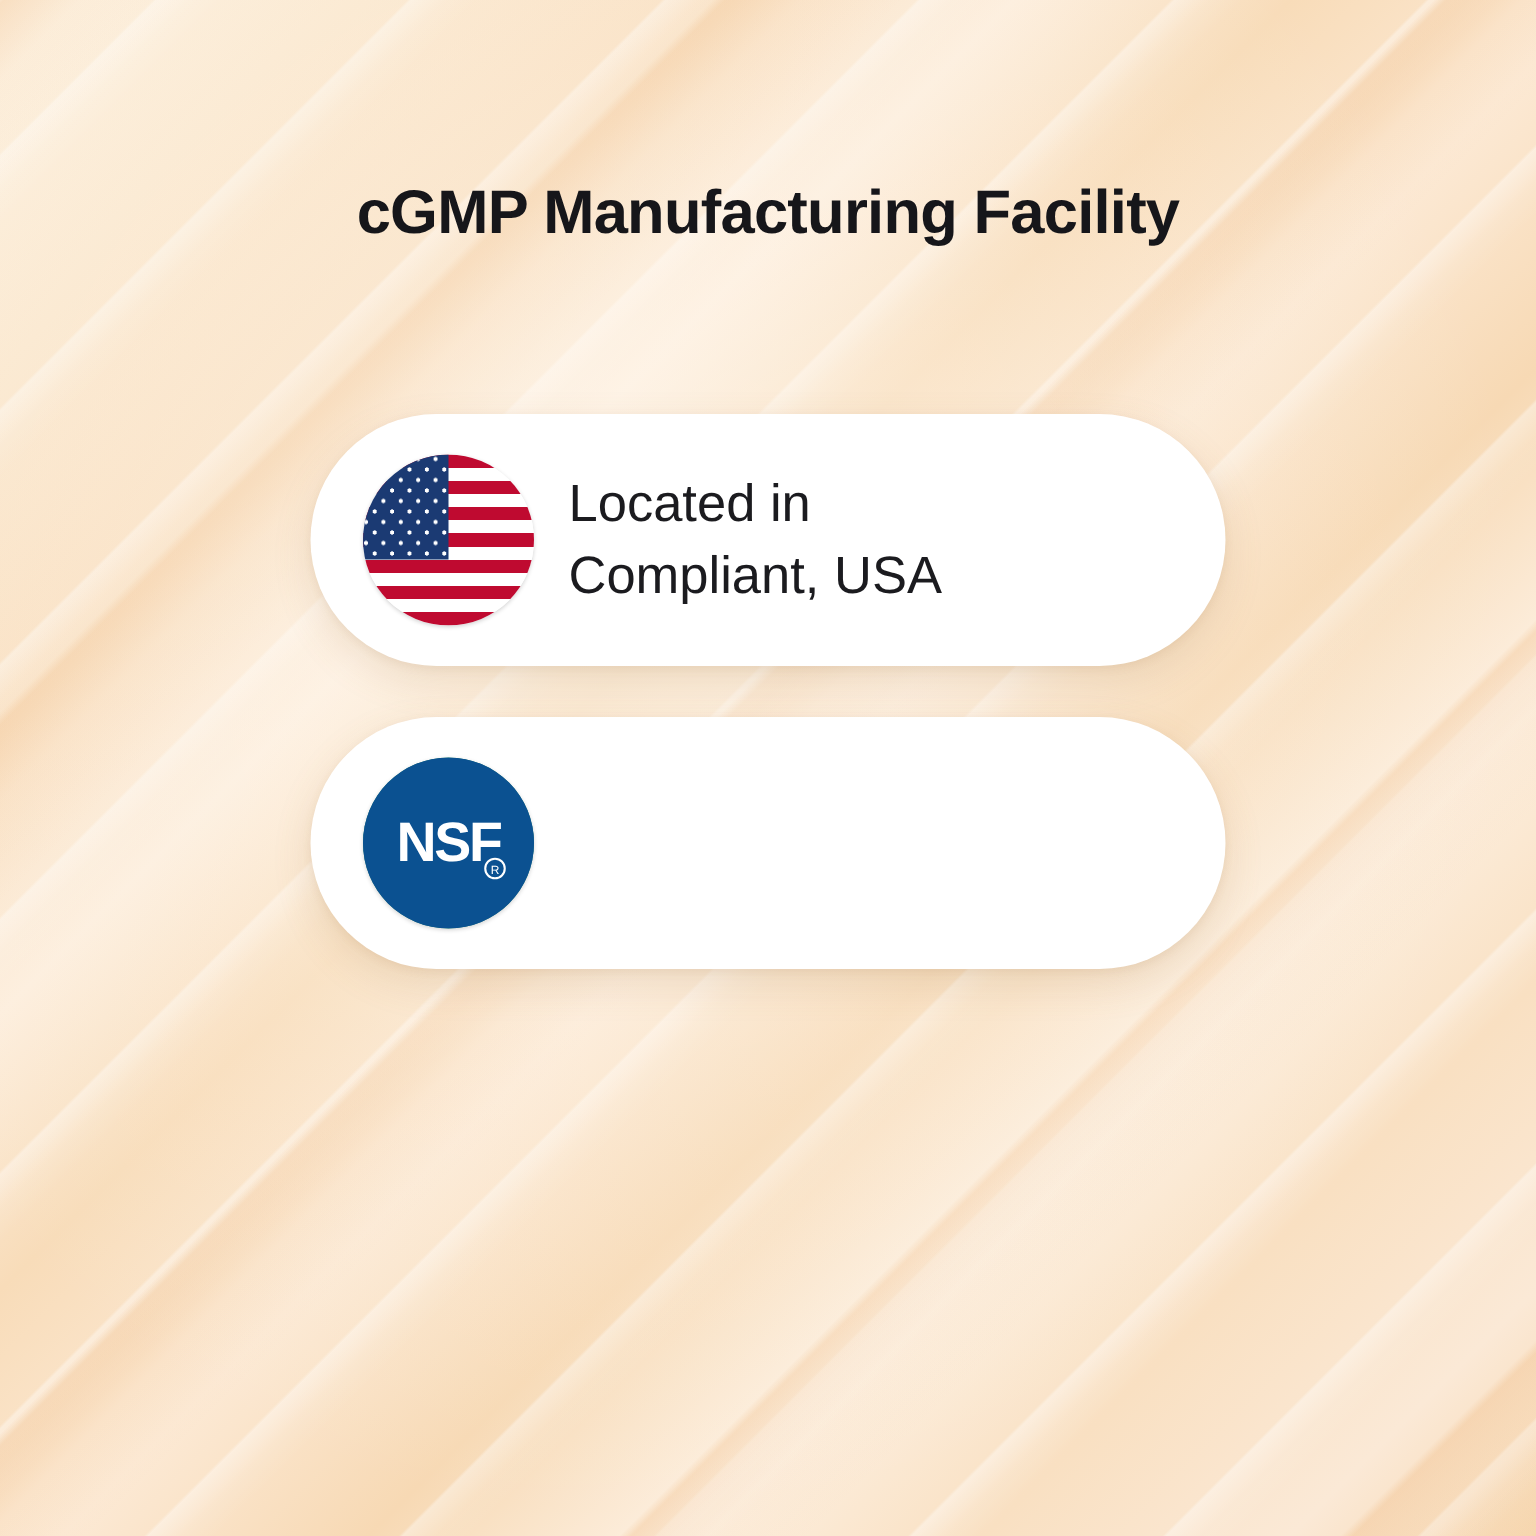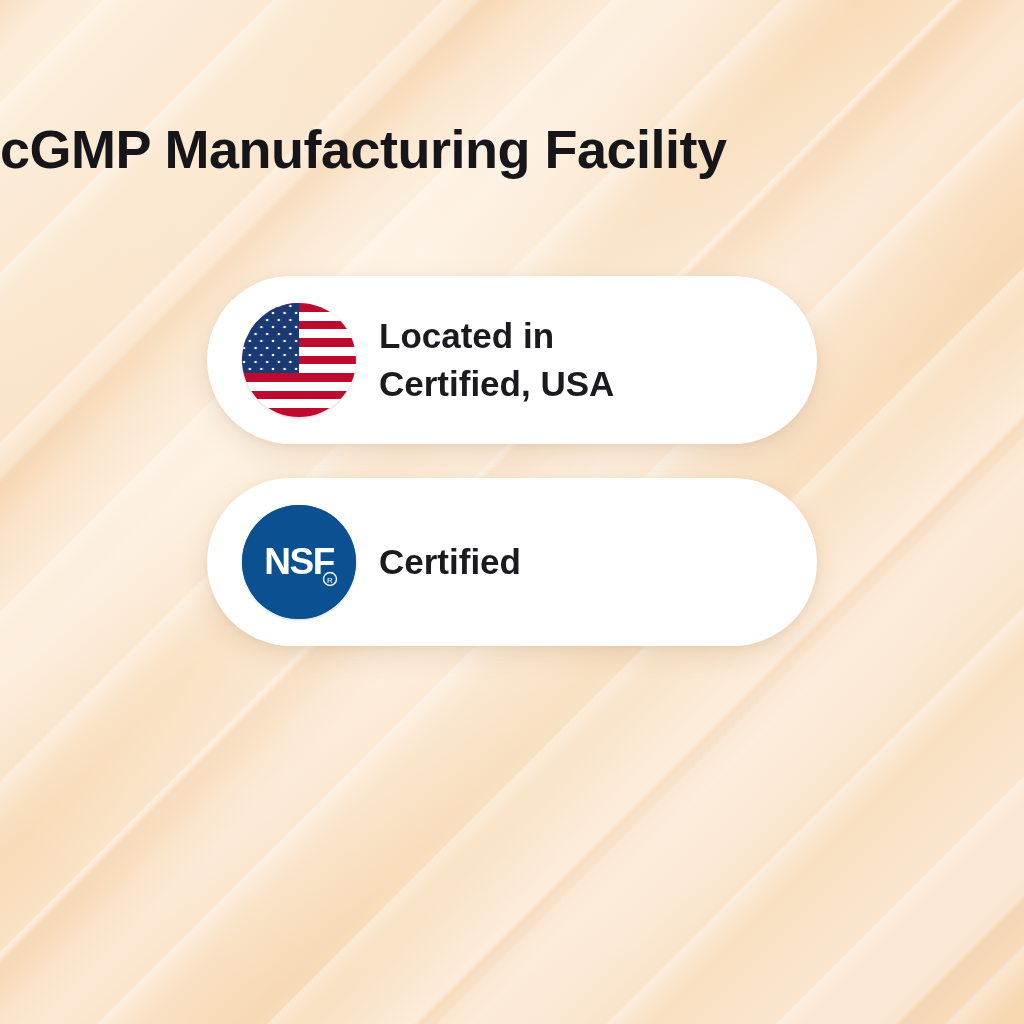--- a/index.html
+++ b/index.html
@@ -63,21 +63,22 @@
     inset: 0;
     background: radial-gradient(ellipse at 42% 40%, rgba(255,250,243,0.55) 0%, rgba(255,250,243,0.18) 42%, rgba(255,245,232,0.0) 70%);
     pointer-events: none;
   }
 
   .title {
     position: absolute;
     left: 0;
     right: 0;
     top: 118px;
-    font-size: 54px;
+    text-align: center;
+    font-size: 41px;
     font-weight: 700;
     color: #16161a;
     letter-spacing: -0.5px;
     white-space: nowrap;
   }
 
   .cards {
     position: absolute;
     left: 0;
     right: 0;
@@ -105,21 +106,21 @@
     display: flex;
     align-items: center;
     justify-content: center;
   }
 
   .card-text {
     margin-left: 22px;
     font-size: 35px;
     line-height: 1.36;
     color: #1b1b1f;
-    font-weight: 700;
+    font-weight: 400;
   }
   .card-text .line2 { display: block; }
 
   
   .flag {
     width: 114px;
     height: 114px;
     border-radius: 50%;
     overflow: hidden;
     position: relative;
@@ -187,35 +188,34 @@
     <div class="card">
       <div class="icon-wrap">
         <div class="flag">
           <div class="stripes"></div>
           <div class="canton"></div>
           <div class="stars"></div>
         </div>
       </div>
       <div class="card-text">
         <span>Located in</span>
-        <span class="line2">Certified, USA</span>
+        <span class="line2">Compliant, USA</span>
       </div>
     </div>
 
     <div class="card">
       <div class="icon-wrap">
         <div class="nsf">
           <svg width="114" height="114" viewBox="0 0 114 114" aria-hidden="true">
             <circle cx="57" cy="57" r="57" fill="#0b5191"></circle>
             <text x="57" y="69" text-anchor="middle" fill="#ffffff" font-family="Liberation Sans, sans-serif" font-size="37" font-weight="bold" letter-spacing="-1.5">NSF</text>
             <circle cx="88" cy="74" r="6.5" fill="none" stroke="#ffffff" stroke-width="1.4"></circle>
             <text x="88" y="77.5" text-anchor="middle" fill="#ffffff" font-family="Liberation Sans, sans-serif" font-size="8">R</text>
           </svg>
         </div>
       </div>
       <div class="card-text">
-        <span class="line2">Certified</span>
       </div>
     </div>
 
 
   </div>
 </div>
 
 </body></html>

